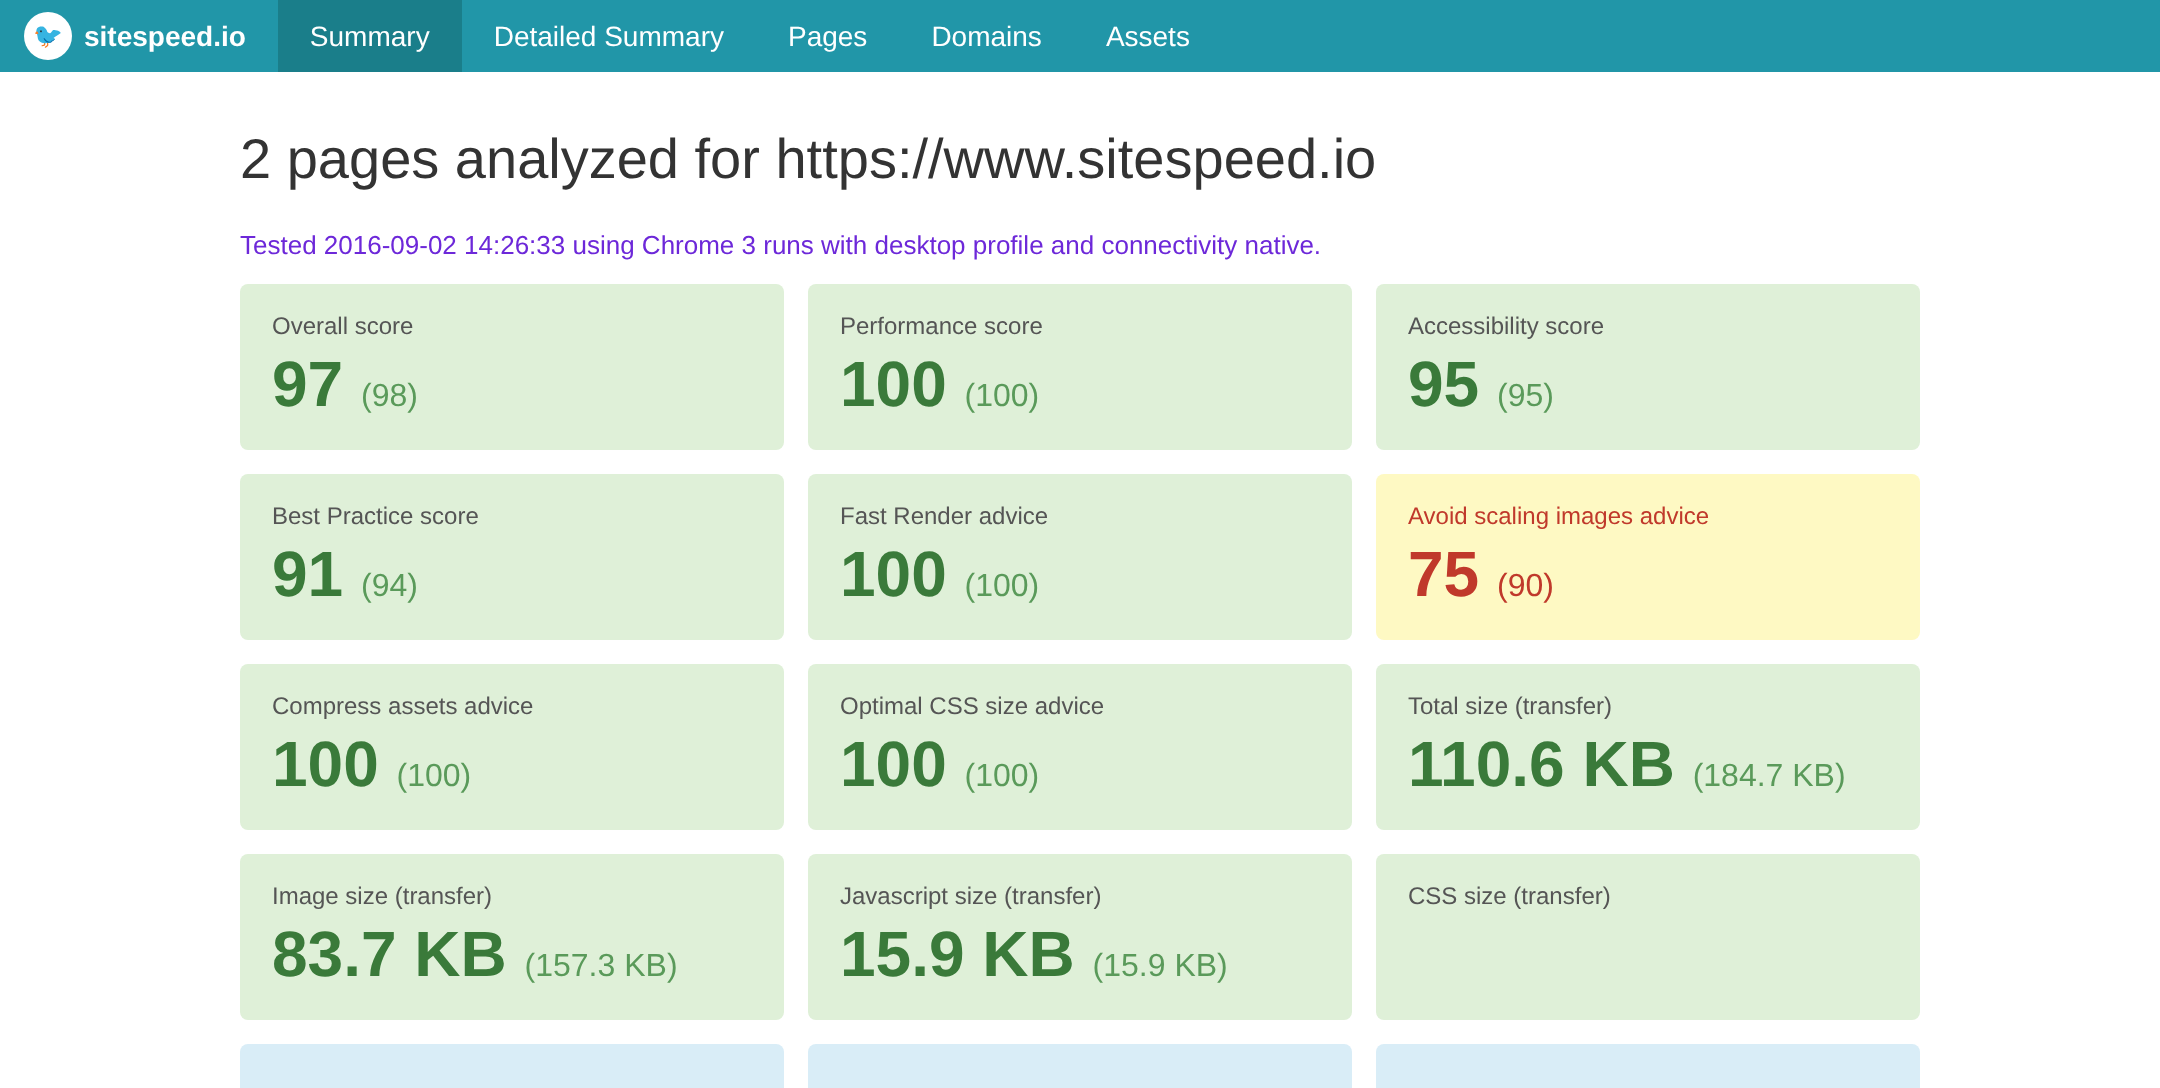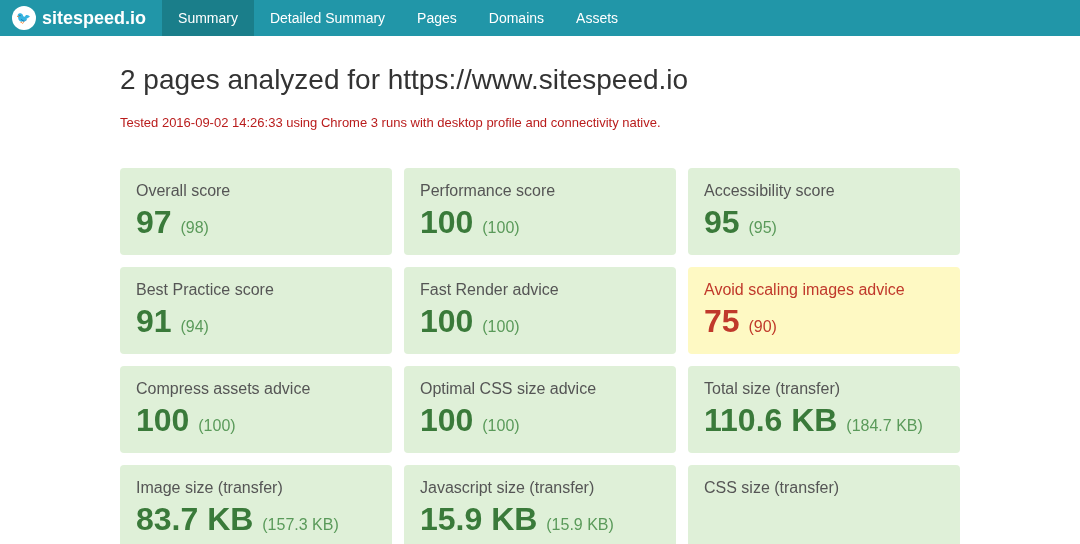--- a/index.html
+++ b/index.html
@@ -26,21 +26,21 @@
       display: flex;
       align-items: center;
       justify-content: center;
       margin-right: 6px;
       font-size: 12px;
       color: #2196a8;
       font-weight: bold;
     }
     #navbar .logo-text {
       color: #fff;
-      font-size: 18px;
+      font-size: 14px;
       font-weight: bold;
     }
     #navbar .nav-items {
       display: flex;
       align-items: center;
       height: 100%;
     }
     #navbar .nav-item {
       color: #fff;
       padding: 0 16px;
@@ -62,22 +62,22 @@
 
     #page-title {
       font-size: 28px;
       font-weight: normal;
       color: #333;
       margin-bottom: 19px;
     }
 
     #page-subtitle {
       font-size: 13px;
-      color: #b91c1c;
-      margin-bottom: 38px;
+      color: #6d28d9;
+      margin-bottom: 12px;
     }
 
     
     .cards-grid {
       display: grid;
       grid-template-columns: repeat(3, 1fr);
       gap: 12px;
     }
 
     .card {
@@ -91,21 +91,21 @@
 
     .card.red {
       background-color: #fef9c3;
     }
 
     .card.blue {
       background-color: #d9edf7;
     }
 
     .card-label {
-      font-size: 16px;
+      font-size: 12px;
       color: #555;
       margin-bottom: 4px;
     }
 
     .card-value {
       font-size: 32px;
       font-weight: bold;
     }
 
     .card.green .card-value {

